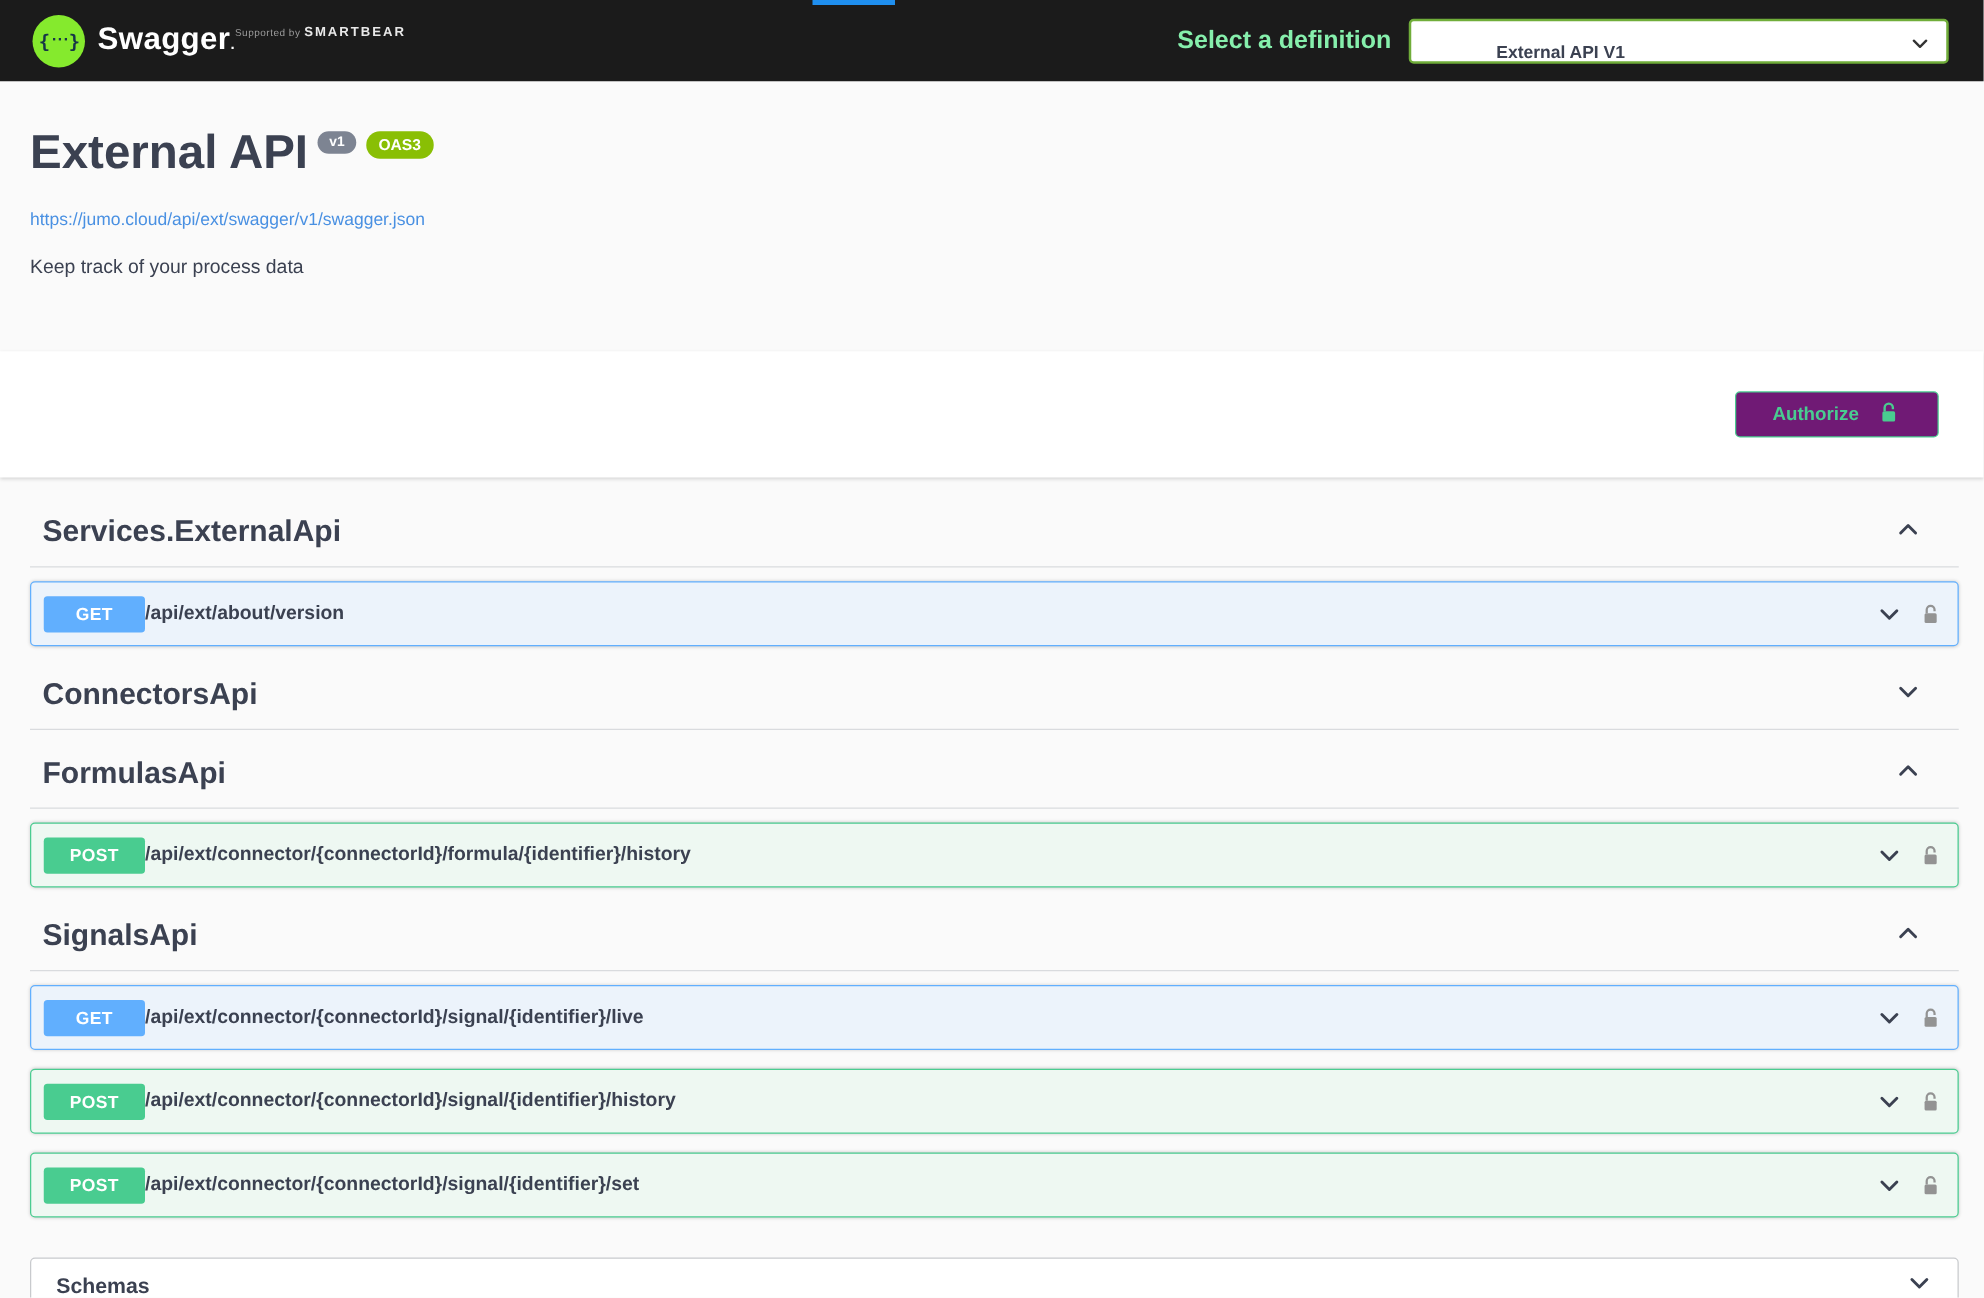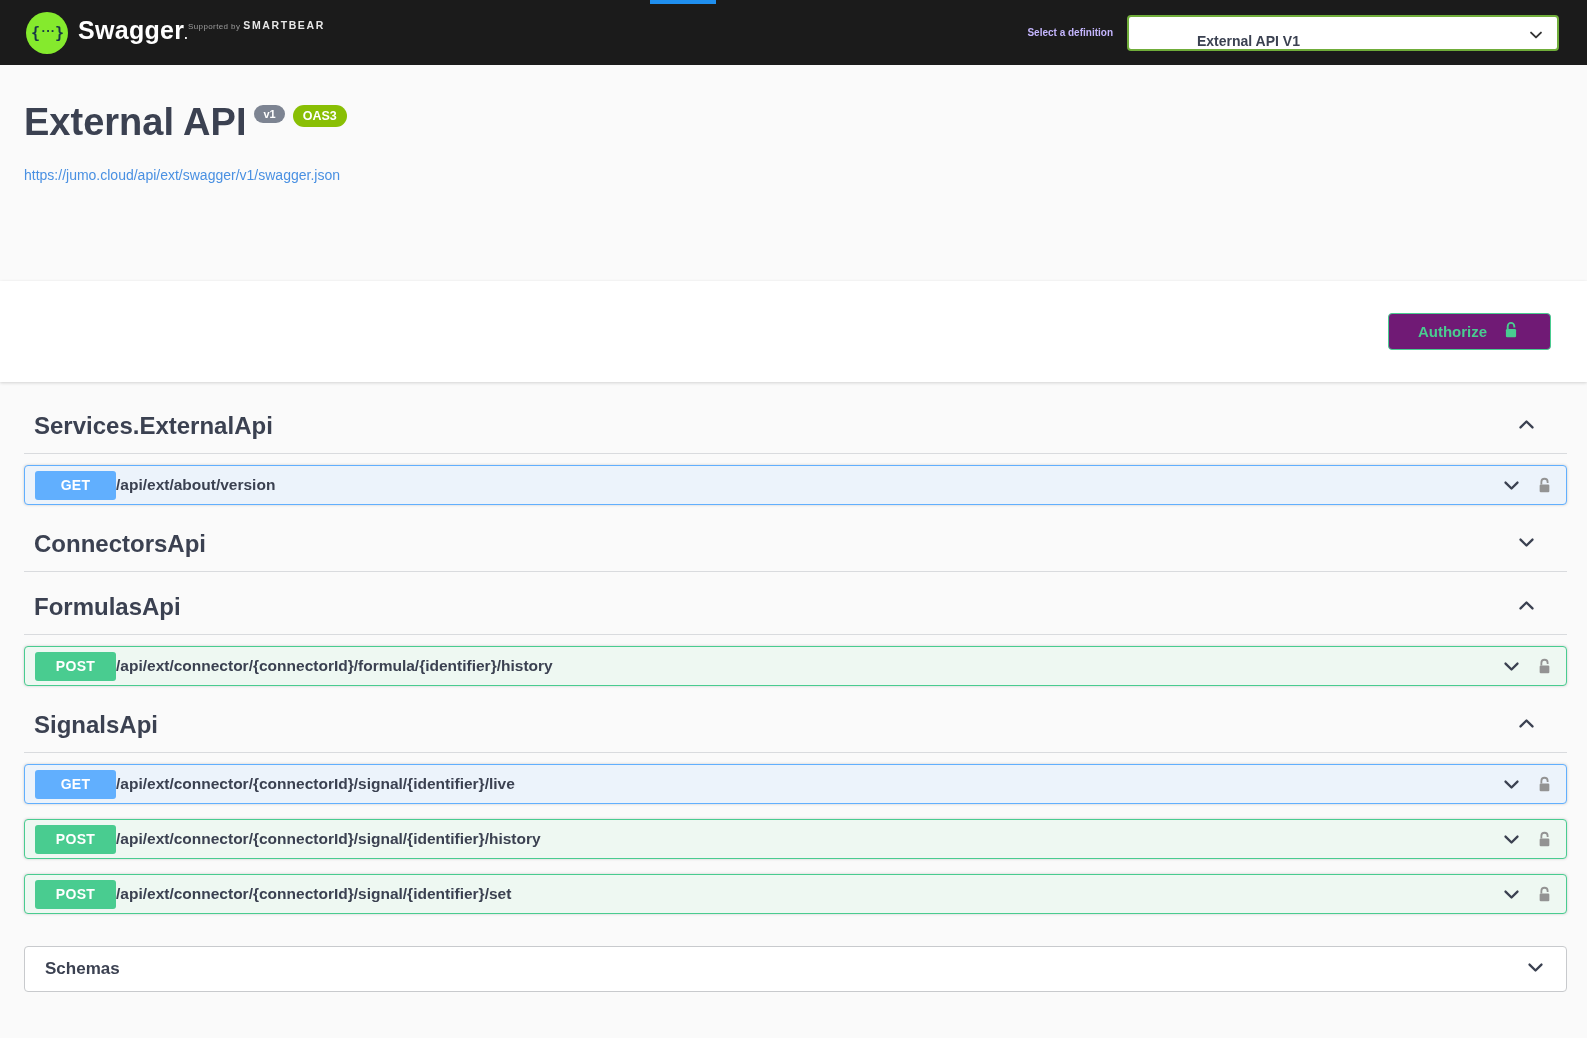--- a/index.html
+++ b/index.html
@@ -11,21 +11,21 @@
   .top-strip { position:absolute; top:0; left:650px; width:66px; height:4px; background:#1f8fef; }
   .brand { display:flex; align-items:center; gap:10px; cursor:pointer; }
   .logo-circle { width:42px; height:42px; border-radius:50%; background:#85ea2d; color:#173647; display:flex; align-items:center; justify-content:center; font-weight:bold; font-size:15px; font-family:"DejaVu Sans Mono", monospace; letter-spacing:-1px; }
   .logo-circle .dots { font-size:11px; letter-spacing:-2px; margin:0 1px; position:relative; top:-1px; }
   .brand-text { display:flex; flex-direction:row; }
   .brand-name { color:#ffffff; font-size:25px; font-weight:600; line-height:24px; letter-spacing:.3px; }
   .brand-name .tm-dot { font-size:12px; vertical-align:baseline; }
   .supported { margin-top:1px; font-size:8px; color:#9b9b9b; letter-spacing:.4px; }
   .supported b { color:#e8e8e8; font-size:10.5px; letter-spacing:1.6px; margin-left:3px; }
   .def-select-wrap { display:flex; align-items:center; gap:14px; }
-  .def-select-wrap label { color:#c4b5fd; font-size:10px; font-weight:bold; }
+  .def-select-wrap label { color:#86efac; font-size:20px; font-weight:bold; }
   .def-select { width:432px; height:36px; background:#ffffff; border:2px solid #70ad3a; border-radius:4px; display:flex; align-items:flex-end; padding:0 14px 0 68px; cursor:pointer; position:relative; }
   .def-select .value { font-size:14px; font-weight:bold; color:#3b4151; }
   .def-select svg { position:absolute; right:12px; top:9px; }
 
   
   .info { background:#fafafa; height:216px; padding:36px 24px 0 24px; }
   .info-title-row { display:flex; align-items:flex-start; }
   .info-title { font-size:38px; font-weight:bold; color:#3b4151; line-height:42px; }
   .badge { display:inline-block; color:#ffffff; font-weight:bold; border-radius:57px; margin-left:8px; margin-top:4px; }
   .badge.version { background:#7d8492; font-size:11px; padding:3px 9px; }
@@ -37,21 +37,21 @@
   .scheme-container { background:#ffffff; height:101px; box-shadow:0 1px 3px 0 rgba(0,0,0,0.16); display:flex; align-items:center; justify-content:flex-end; padding-right:36px; }
   .authorize-btn { display:flex; align-items:center; justify-content:center; gap:14px; width:163px; height:37px; background:#701a75; border:1.5px solid #49cc90; border-radius:4px; color:#49cc90; font-size:15px; font-weight:bold; cursor:pointer; }
 
   
   .operations { padding:20px 20px 0 24px; }
   .tag-header { display:flex; align-items:center; justify-content:space-between; padding:10px 0 13px 10px; border-bottom:1px solid #d9dbde; cursor:pointer; }
   .tag-title { font-size:24px; font-weight:bold; color:#3b4151; }
   .tag-header .chev { margin-right:30px; }
   .tag-section { margin-bottom:11px; }
 
-  .opblock { margin-top:11px; margin-bottom:15px; height:40px; border-radius:4px; display:flex; align-items:center; padding:0 12px 0 10px; box-shadow:0 0 3px rgba(0,0,0,.19); cursor:pointer; }
+  .opblock { margin-top:11px; margin-bottom:15px; height:52px; border-radius:4px; display:flex; align-items:center; padding:0 12px 0 10px; box-shadow:0 0 3px rgba(0,0,0,.19); cursor:pointer; }
   .opblock.get  { background:#ecf3fb; border:1px solid #61affe; }
   .opblock.post { background:#eef8f2; border:1px solid #49cc90; }
   .method-badge { min-width:81px; height:29px; border-radius:3px; color:#ffffff; font-size:14px; font-weight:bold; display:flex; align-items:center; justify-content:center; letter-spacing:.3px; }
   .opblock.get  .method-badge { background:#61affe; }
   .opblock.post .method-badge { background:#49cc90; }
   .op-path { font-family:Liberation Sans, sans-serif; font-size:15.5px; font-weight:bold; color:#3b4151; flex:1 1 auto; }
   .op-icons { display:flex; align-items:center; gap:13px; }
   .icon-btn { background:none; border:none; cursor:pointer; display:flex; align-items:center; padding:0; }
   .chev.up svg { transform:rotate(180deg); }
 
@@ -92,20 +92,21 @@
   </div>
 </div>
 
 <div class="info">
   <div class="info-title-row">
     <h1 class="info-title">External API</h1>
     <span class="badge version">v1</span>
     <span class="badge oas">OAS3</span>
   </div>
   <a class="spec-link">https://jumo.cloud/api/ext/swagger/v1/swagger.json</a>
+  <div class="info-desc">Keep track of your process data</div>
 </div>
 
 <div class="scheme-container">
   <button class="authorize-btn">
     <span>Authorize</span>
     <span>
       <svg width="20" height="20" viewBox="0 0 20 20">
         <path d="M6.7 9 V6.2 a3.3 3.3 0 0 1 6.6 0 V7.4" stroke="#49cc90" stroke-width="1.9" fill="none"></path>
         <rect x="4.9" y="9" width="10.2" height="8.2" rx="1.3" fill="#49cc90"></rect>
       </svg>

